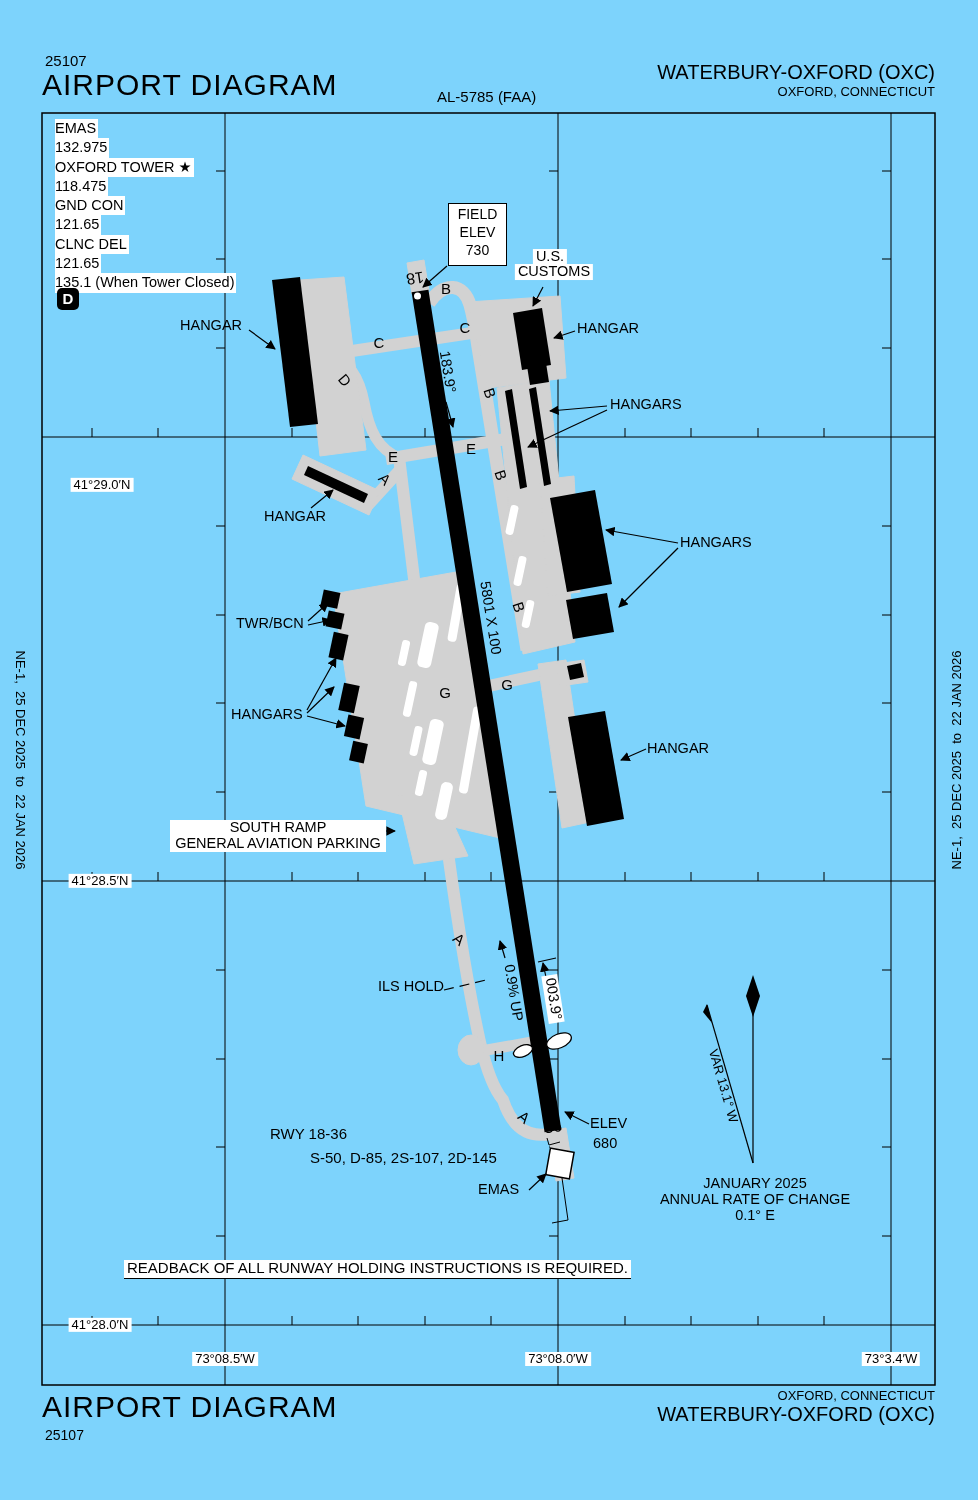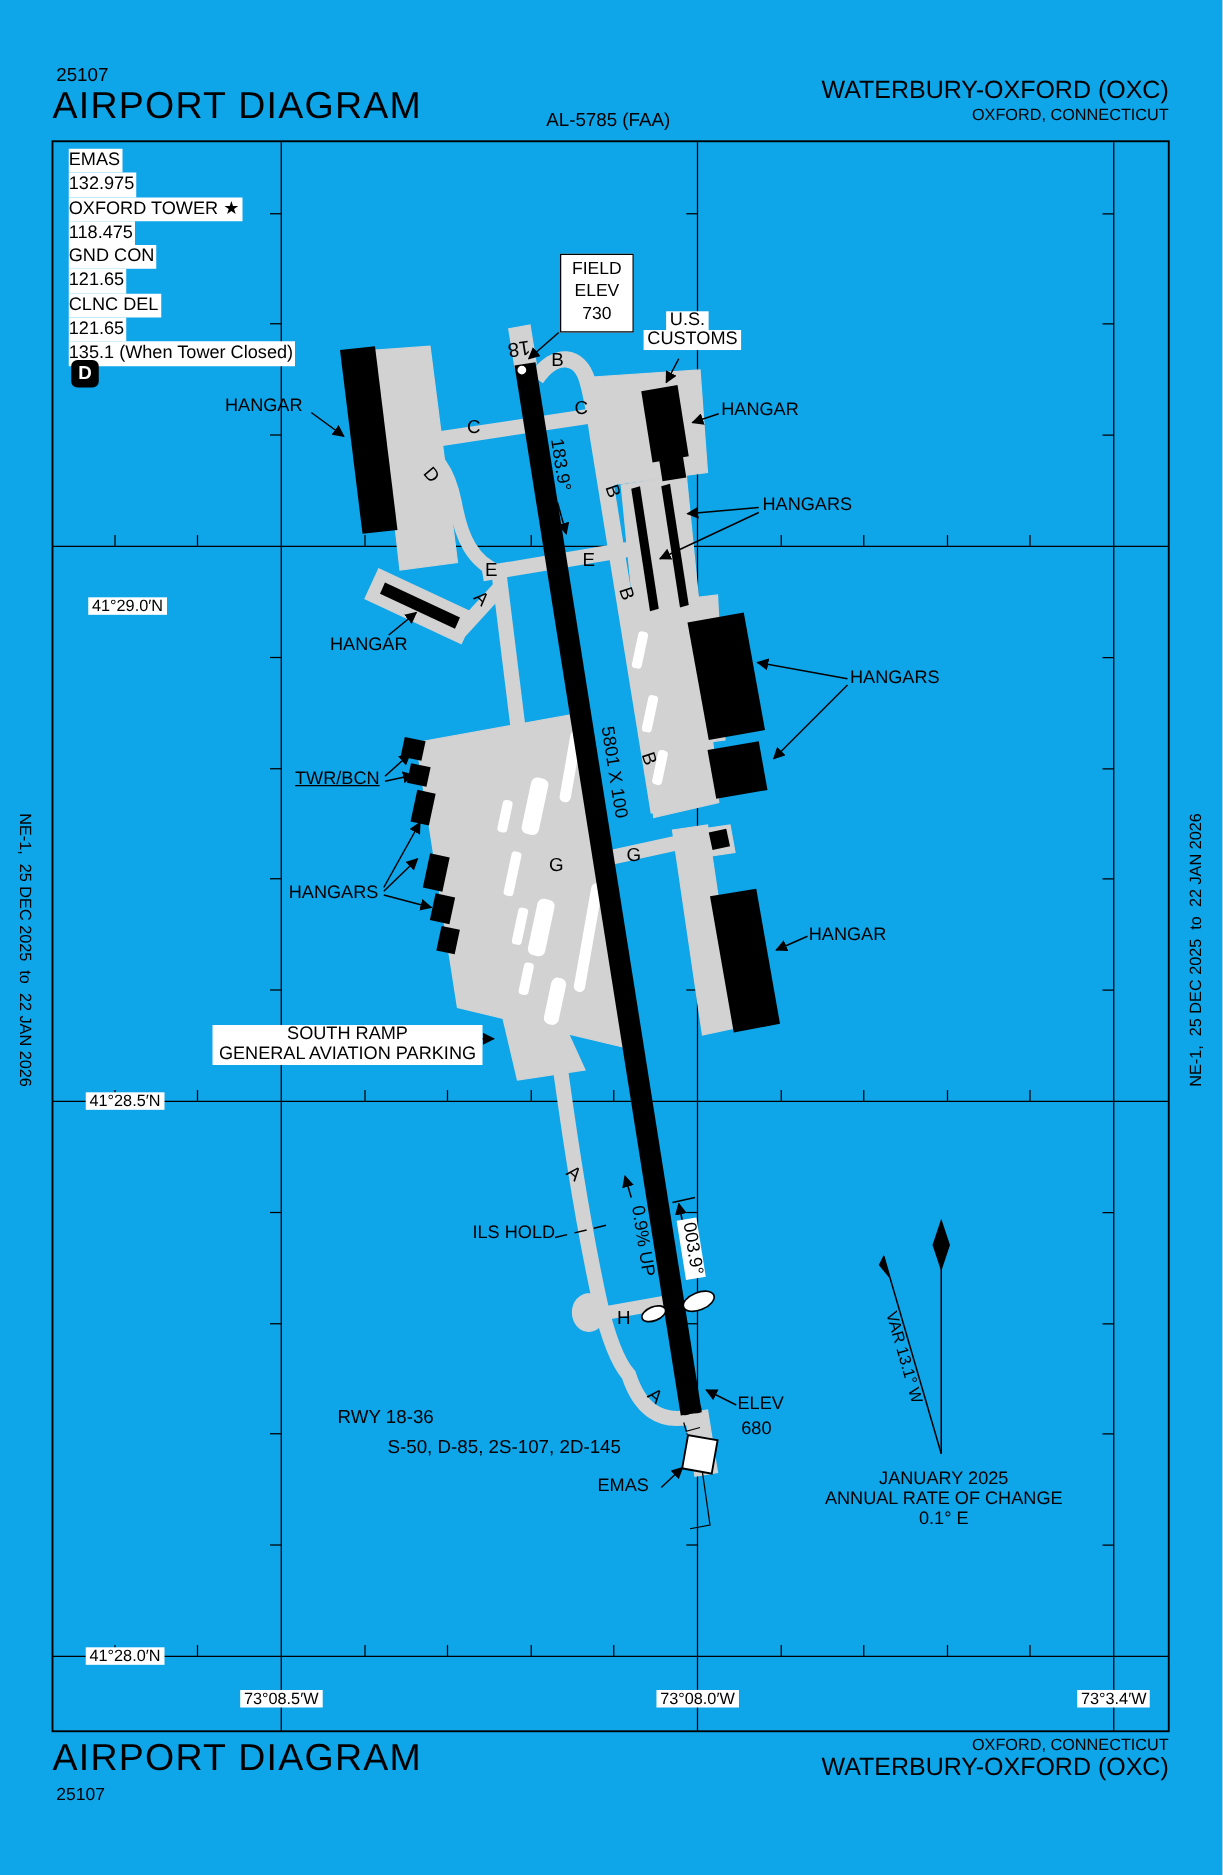--- a/index.html
+++ b/index.html
@@ -1,16 +1,16 @@
 <!DOCTYPE html>
 <html><head>
 <meta charset="utf-8">
 <style>
   html,body{margin:0;padding:0;background:#fff;}
-  #page{position:relative;width:978px;height:1500px;background:#0ea5e9;overflow:hidden;
+  #page{position:relative;width:978px;height:1500px;background:#7dd3fc;overflow:hidden;
         font-family:"Liberation Sans",sans-serif;color:#000;}
   svg{position:absolute;left:0;top:0;}
   .lbl{position:absolute;white-space:pre;font-size:14.5px;line-height:1.1;}
   .c{transform:translate(-50%,-50%);}
   .wbg{background:#fff;padding:0 3px;}
   .twy{position:absolute;font-size:15px;white-space:pre;}
   .hdr-title{font-size:30px;letter-spacing:1px;}
   .small{font-size:13px;}
   .freqline{width:fit-content;background:#fff;padding-right:2px;}
   #freqs{position:absolute;left:55px;top:119px;font-size:14.5px;line-height:19.3px;}
@@ -237,21 +237,21 @@
   </div>
 
   <div class="lbl wbg c" style="left:550px;top:257px;">U.S.</div>
   <div class="lbl wbg c" style="left:554px;top:272px;">CUSTOMS</div>
   <div class="lbl" style="left:180px;top:318px;">HANGAR</div>
   <div class="lbl" style="left:577px;top:321px;">HANGAR</div>
   <div class="lbl" style="left:610px;top:397px;">HANGARS</div>
   <div class="lbl" style="left:680px;top:535px;">HANGARS</div>
   <div class="lbl" style="left:647px;top:741px;">HANGAR</div>
   <div class="lbl" style="left:264px;top:509px;">HANGAR</div>
-  <div class="lbl" style="left:236px;top:616px;text-decoration:underline;">TWR/BCN</div>
+  <div class="lbl" style="left:236px;top:616px;">TWR/BCN</div>
   <div class="lbl" style="left:231px;top:707px;">HANGARS</div>
   <div class="lbl wbg ctr" style="left:170px;top:820px;width:210px;">SOUTH RAMP</div>
   <div class="lbl wbg ctr" style="left:170px;top:836px;width:210px;">GENERAL AVIATION PARKING</div>
   <div class="lbl" style="left:378px;top:979px;">ILS HOLD</div>
 
   <div class="lbl c" style="left:447px;top:372px;transform:translate(-50%,-50%) rotate(81deg);">183.9°</div>
   <div class="lbl c" style="left:490px;top:618px;transform:translate(-50%,-50%) rotate(81deg);">5801 X 100</div>
   <div class="lbl c" style="left:513px;top:993px;transform:translate(-50%,-50%) rotate(81deg);">0.9% UP</div>
   <div class="lbl wbg c" style="left:553px;top:999px;transform:translate(-50%,-50%) rotate(81deg);">003.9°</div>
   <div class="lbl c" style="left:415px;top:278px;font-size:16px;transform:translate(-50%,-50%) rotate(171deg);">18</div>
@@ -276,20 +276,21 @@
   <div class="twy c" style="left:507px;top:684px;">G</div>
   <div class="twy c" style="left:459px;top:939px;transform:translate(-50%,-50%) rotate(40deg);">A</div>
   <div class="twy c" style="left:499px;top:1055px;">H</div>
   <div class="twy c" style="left:524px;top:1117px;transform:translate(-50%,-50%) rotate(40deg);">A</div>
 
   <div class="lbl small c" style="left:723px;top:1086px;transform:translate(-50%,-50%) rotate(74deg);">VAR 13.1° W</div>
   <div class="lbl ctr" style="left:655px;top:1176px;width:200px;">JANUARY 2025</div>
   <div class="lbl ctr" style="left:655px;top:1192px;width:200px;text-align:center;">ANNUAL RATE OF CHANGE</div>
   <div class="lbl ctr" style="left:655px;top:1208px;width:200px;">0.1° E</div>
 
+  <div class="lbl wbg u" style="left:124px;top:1260px;font-size:15px;">READBACK OF ALL RUNWAY HOLDING INSTRUCTIONS IS REQUIRED.</div>
 
   <div class="lbl small wbg c" style="left:102px;top:437px;margin-top:48px;">41°29.0′N</div>
   <div class="lbl small wbg c" style="left:100px;top:881px;">41°28.5′N</div>
   <div class="lbl small wbg c" style="left:100px;top:1325px;">41°28.0′N</div>
   <div class="lbl small wbg c" style="left:225px;top:1352px;transform:translate(-50%,0);">73°08.5′W</div>
   <div class="lbl small wbg c" style="left:558px;top:1352px;transform:translate(-50%,0);">73°08.0′W</div>
   <div class="lbl small wbg c" style="left:891px;top:1352px;transform:translate(-50%,0);">73°3.4′W</div>
 
   <div class="lbl small c" style="left:20px;top:760px;transform:translate(-50%,-50%) rotate(90deg);">NE-1,  25 DEC 2025  to  22 JAN 2026</div>
   <div class="lbl small c" style="left:957px;top:760px;transform:translate(-50%,-50%) rotate(-90deg);">NE-1,  25 DEC 2025  to  22 JAN 2026</div>

